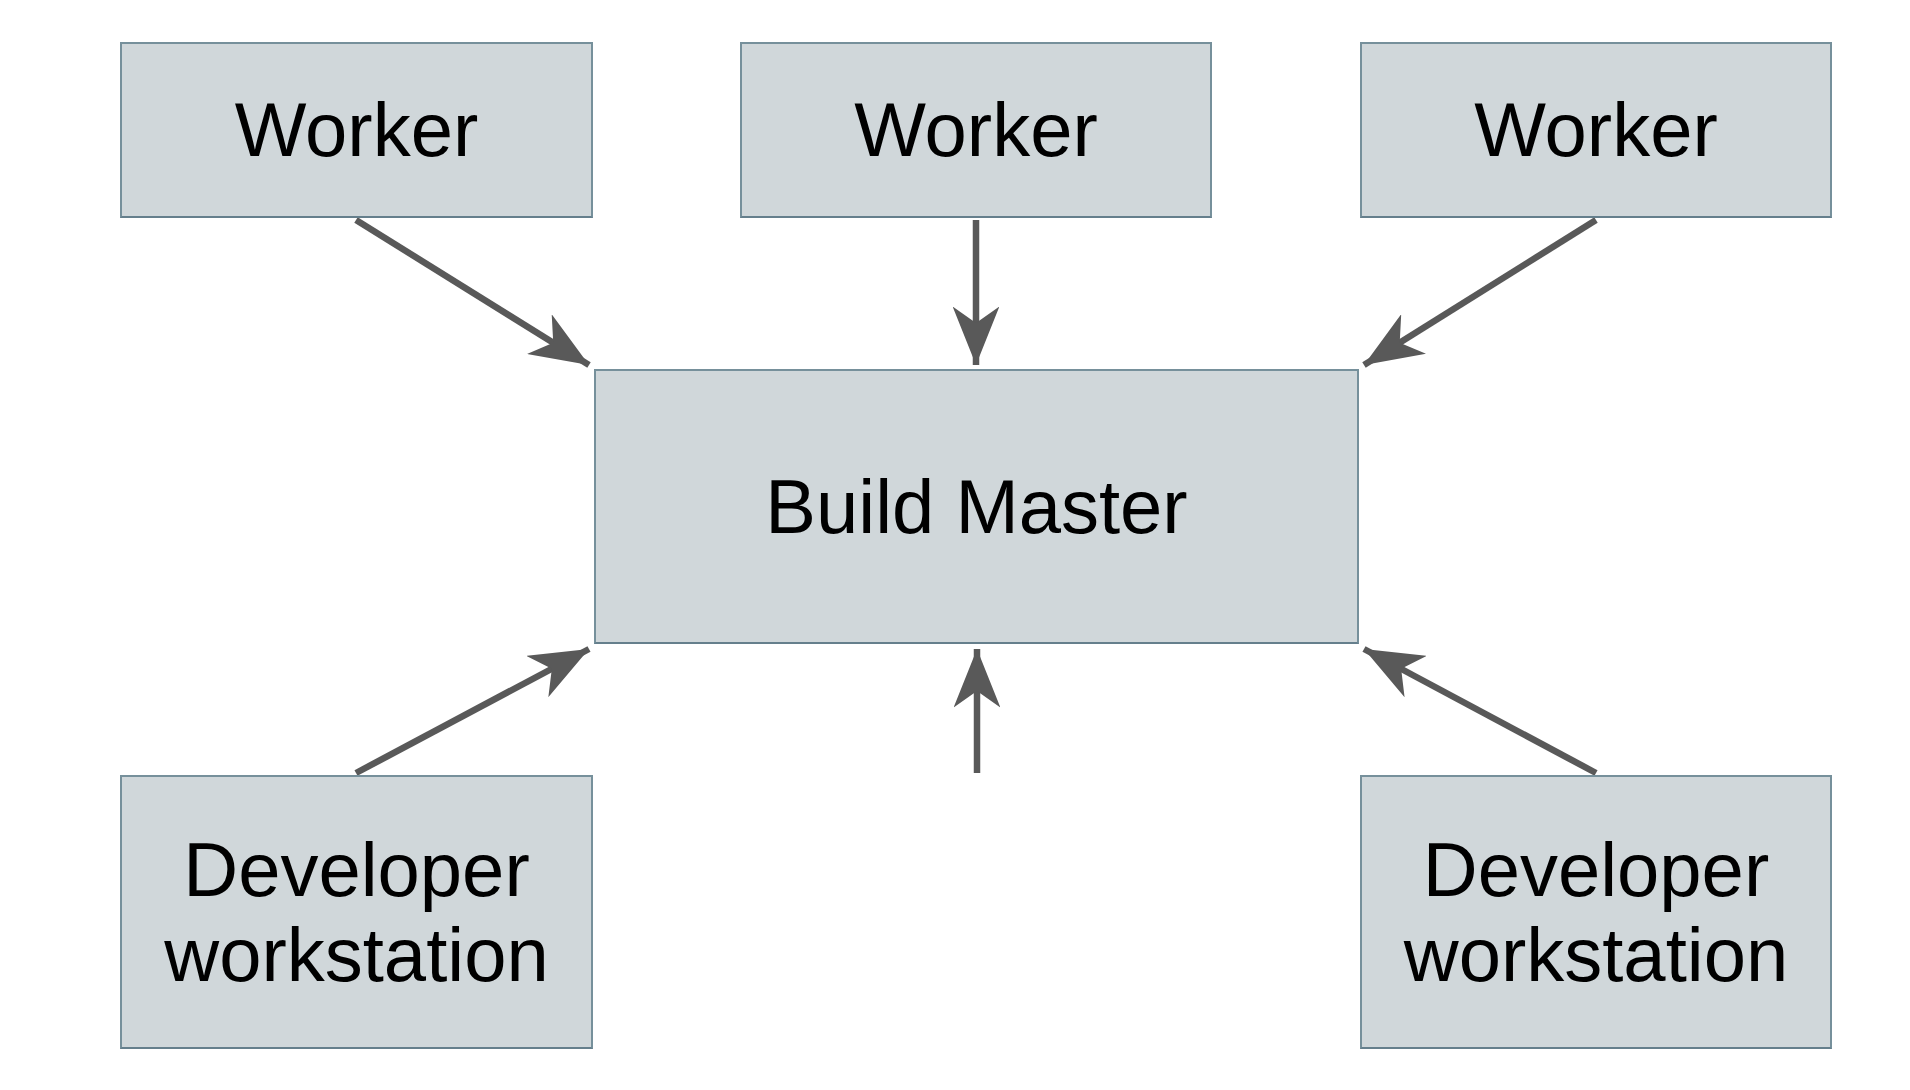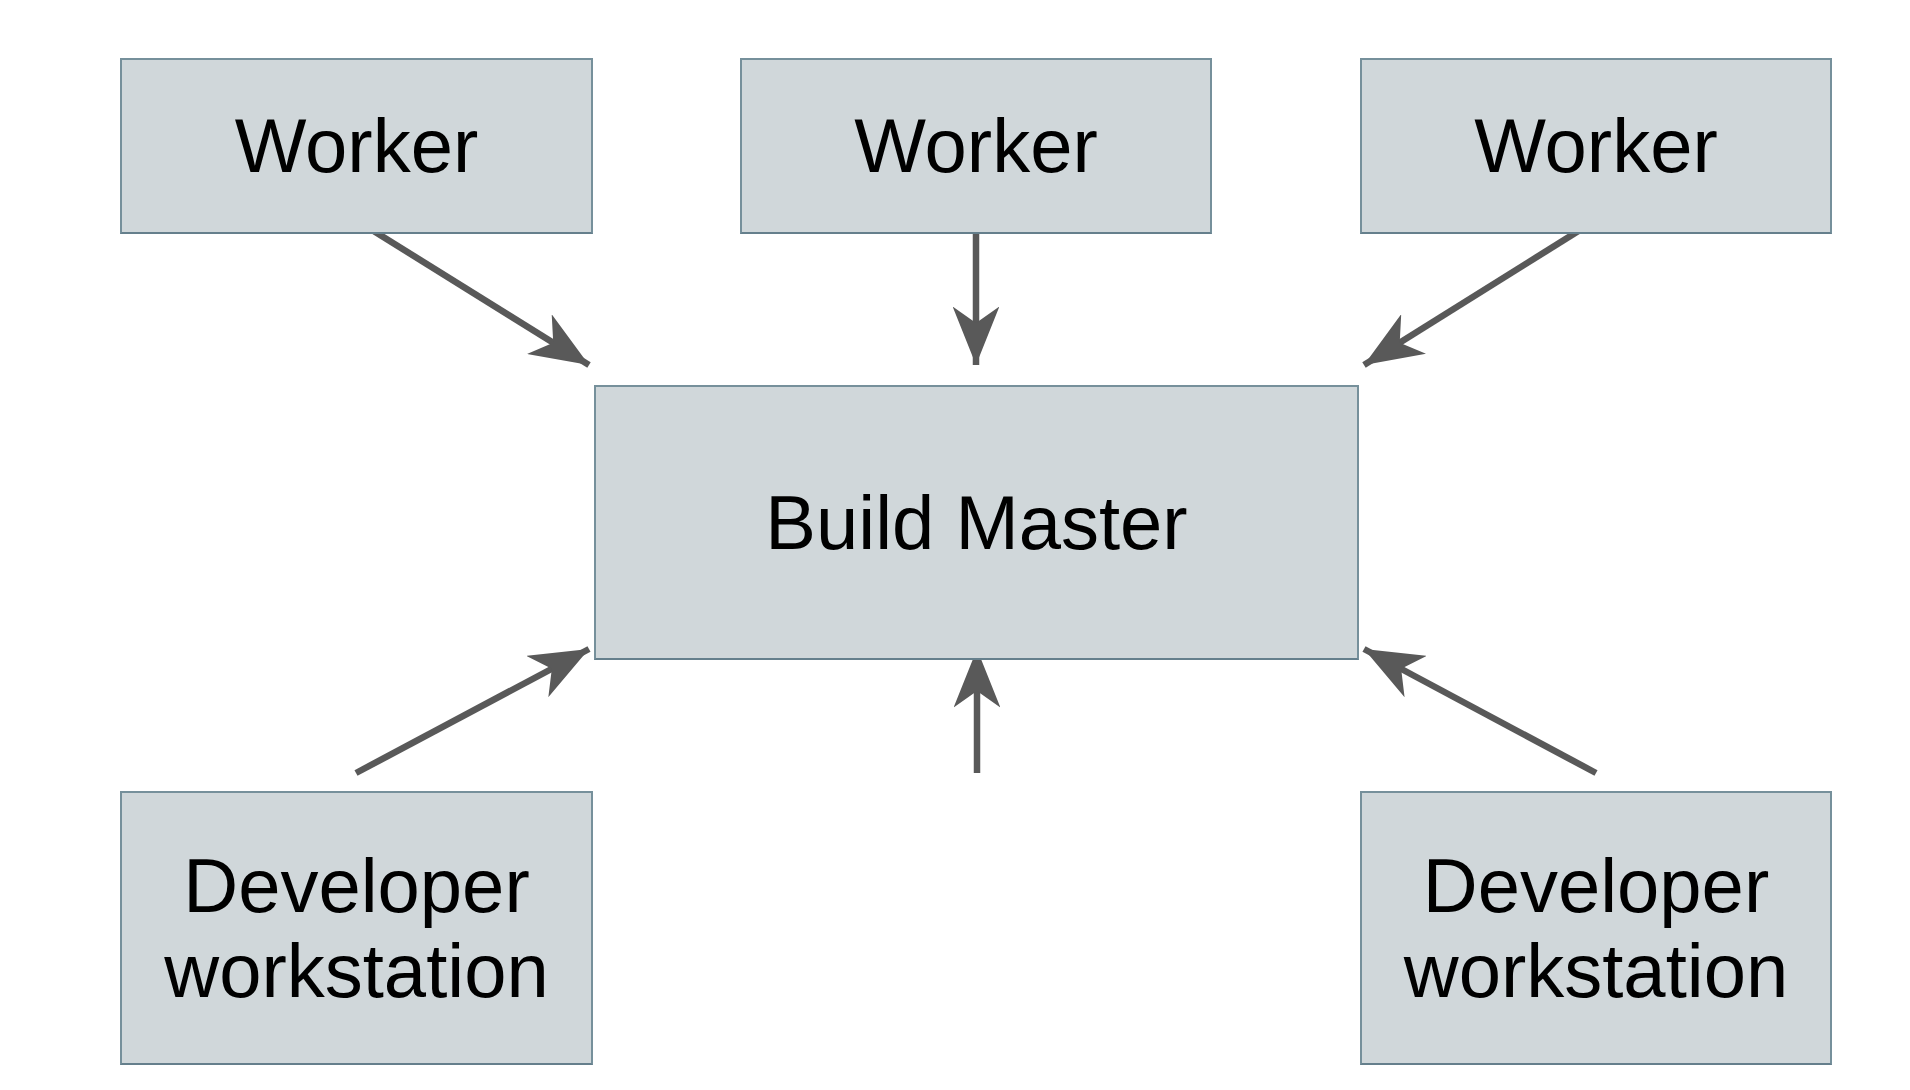--- a/index.html
+++ b/index.html
@@ -24,21 +24,20 @@
   }
   .node {
     position: absolute;
     background: var(--node-fill);
     border: 2px solid var(--node-border);
     border-bottom-color: var(--node-border-dark);
     display: flex;
     align-items: center;
     justify-content: center;
     text-align: center;
-    margin-top: 16px;
   }
   .node .label {
     font-size: 76px;
     line-height: 1.12;
     color: var(--text-color);
     letter-spacing: 0px;
     padding: 0 8px;
   }
   
   .worker-1 { left: 120px; top: 42px;  width: 473px; height: 176px; }

